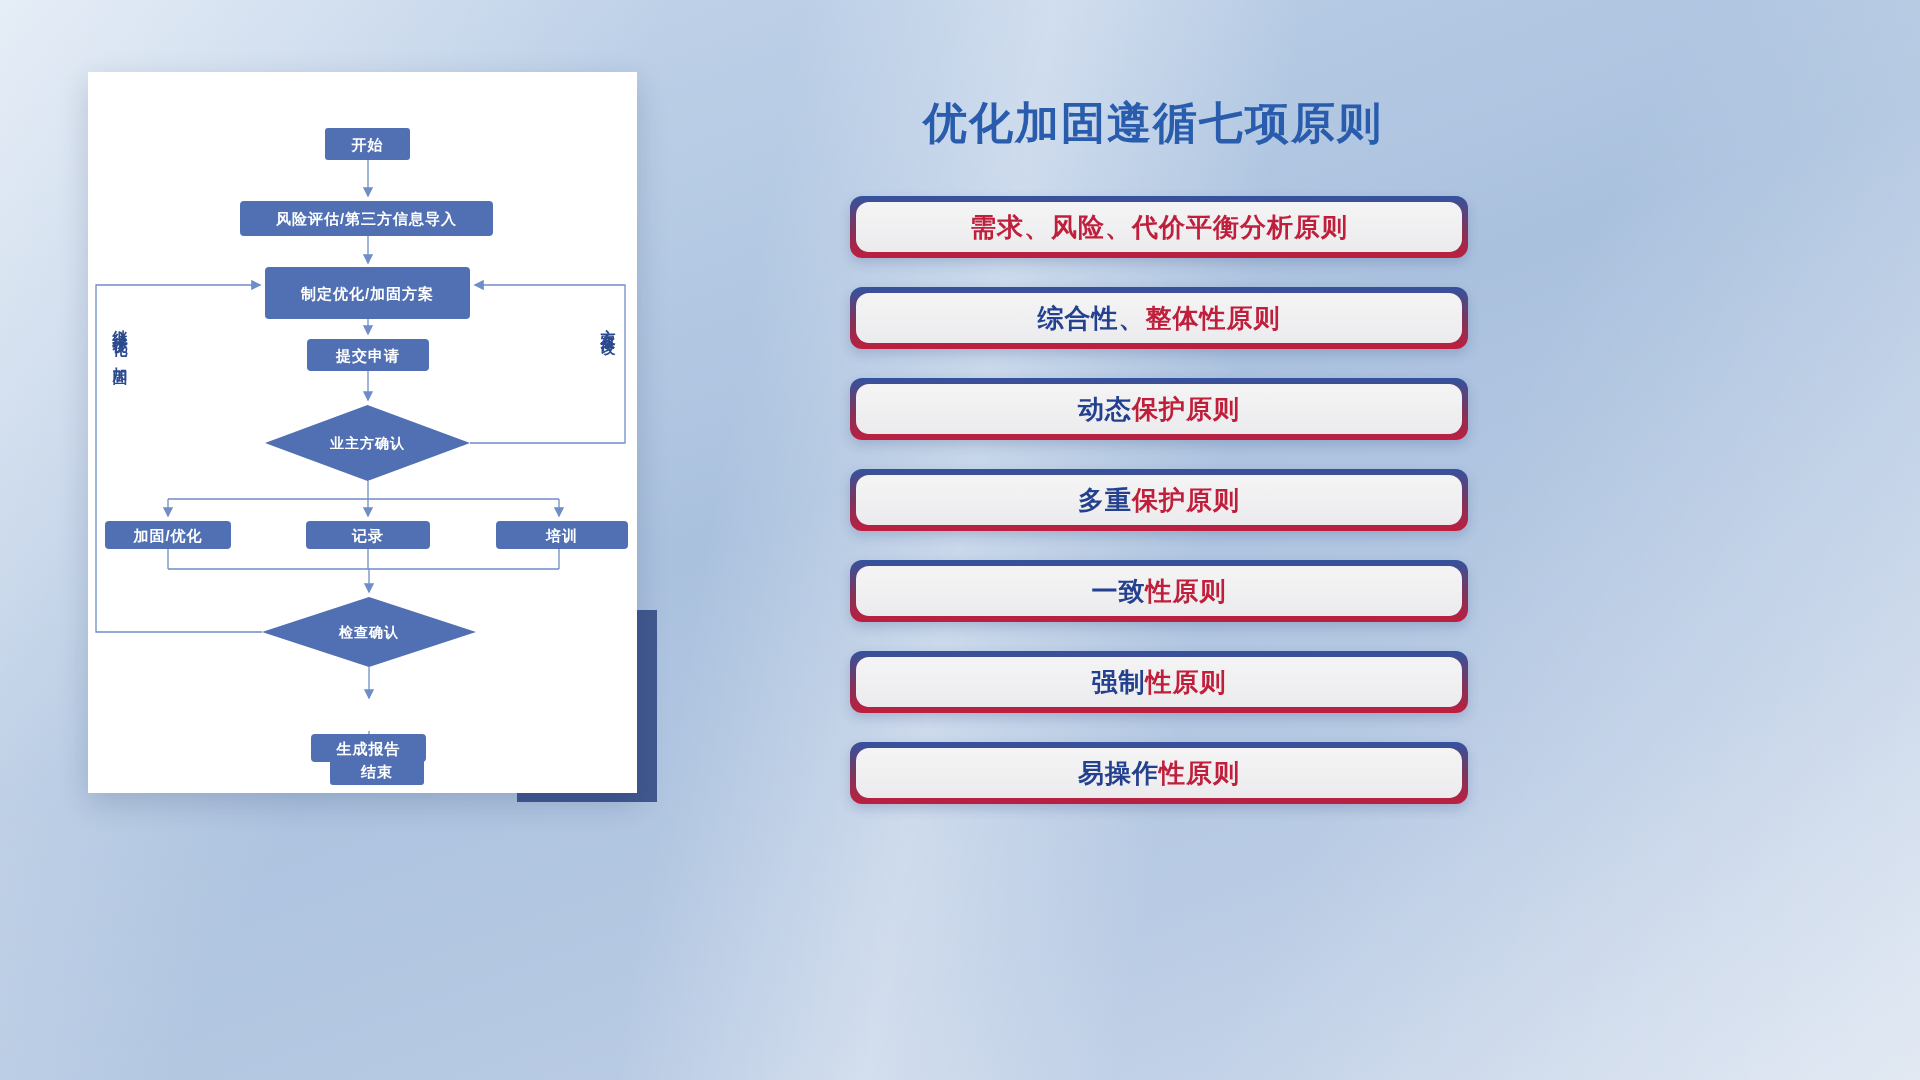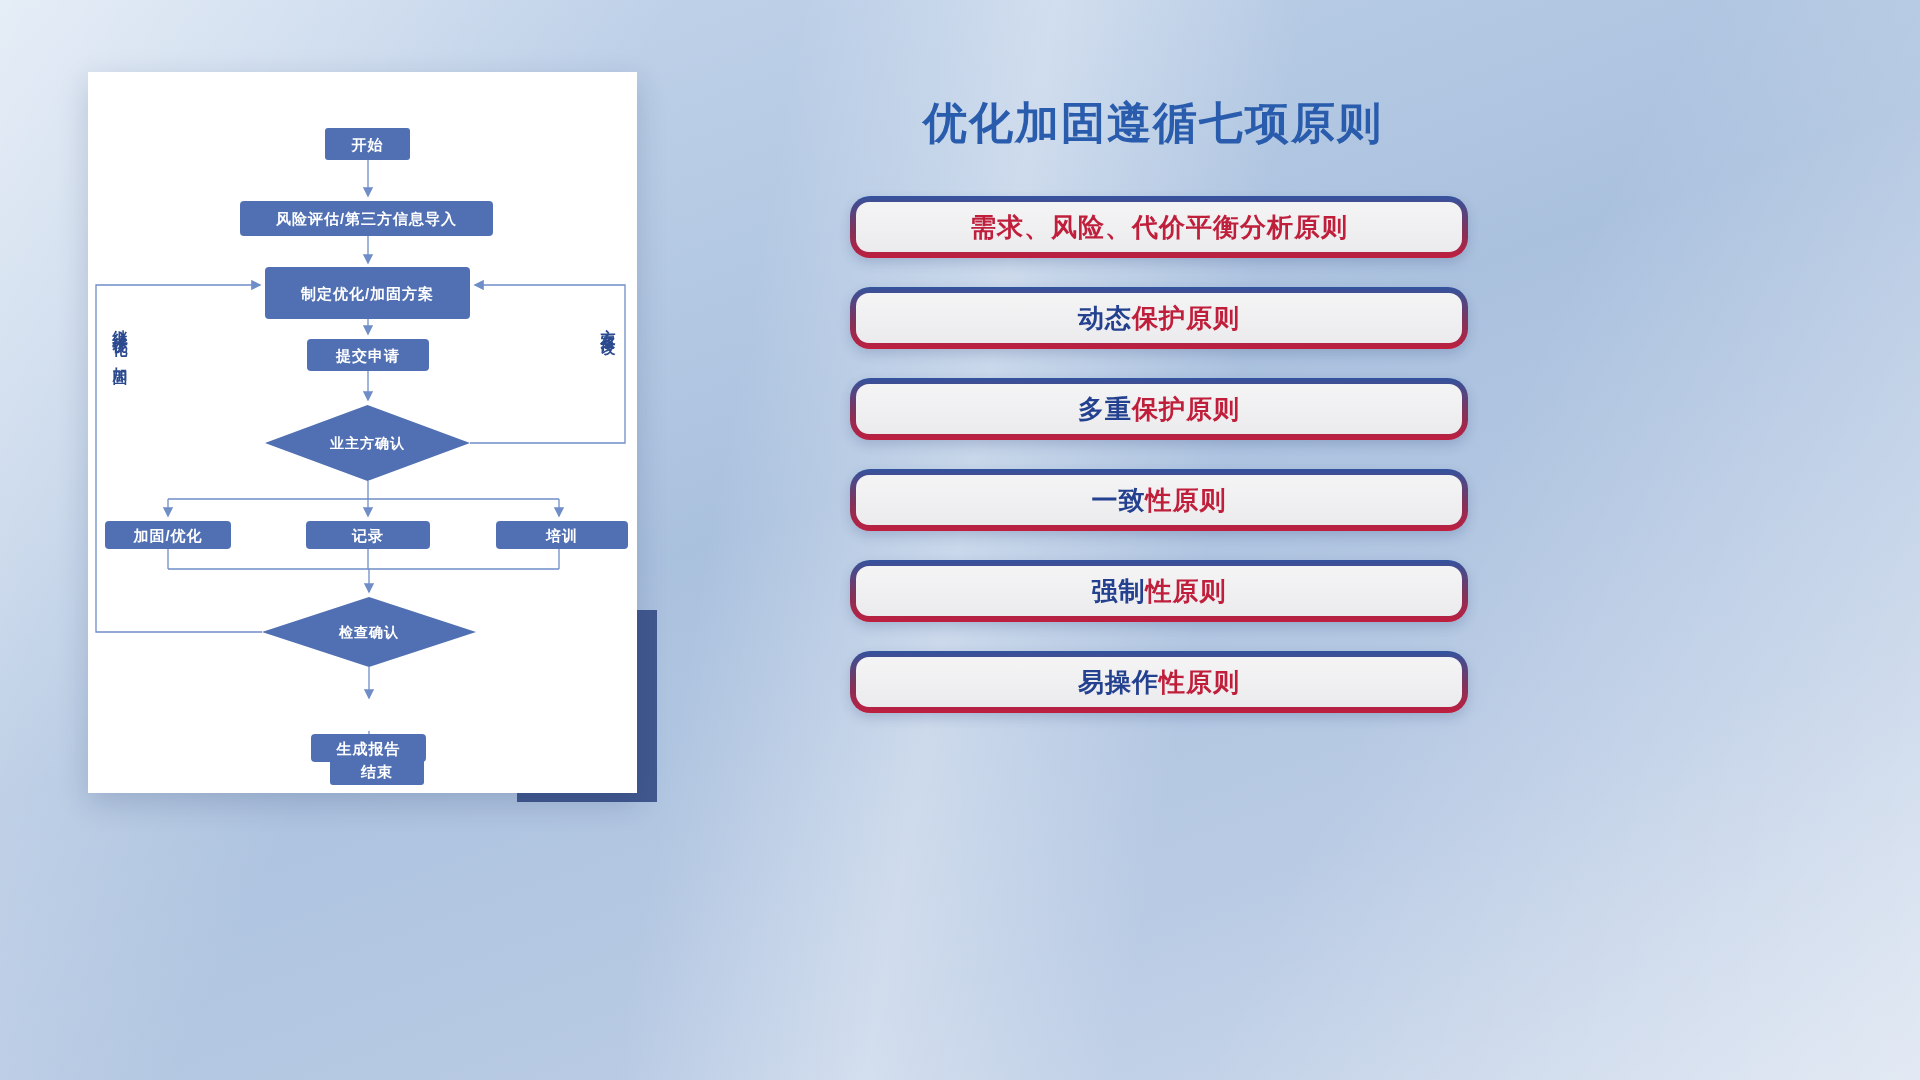--- a/index.html
+++ b/index.html
@@ -39,21 +39,21 @@
   }
 
   
   .title {
     position:absolute; left:838px; top:94px; width:630px;
     text-align:center; font-size:44px; font-weight:800; color:#2a5cad;
     letter-spacing:2px;
   }
   .panel { position:absolute; left:838px; top:196px; width:630px; }
   .principle {
-    height:62px; margin-bottom:29px; border-radius:20px; padding:6px;
+    height:62px; margin-bottom:29px; border-radius:12px; padding:6px;
     background:linear-gradient(180deg, #33539e 0%, #81335a 55%, #bf1e3e 100%);
     box-shadow:0 5px 12px rgba(40,60,120,.20);
     margin-left:12px;
   }
   .principle-inner {
     height:100%; border-radius:13px;
     background:linear-gradient(180deg, #f5f4f5 0%, #ebebed 100%);
     display:flex; align-items:center; justify-content:center;
     font-size:26px; font-weight:600; letter-spacing:1px;
   }
@@ -132,20 +132,26 @@
 
   <div class="panel">
 
     <div class="principle">
       <div class="principle-inner">
         <span class="t-blue"></span>
         <span class="t-red">需求、风险、代价平衡分析原则</span>
       </div>
     </div>
 
+    <div class="principle">
+      <div class="principle-inner">
+        <span class="t-blue">综合性、</span>
+        <span class="t-red">整体性原则</span>
+      </div>
+    </div>
 
     <div class="principle">
       <div class="principle-inner">
         <span class="t-blue">动态</span>
         <span class="t-red">保护原则</span>
       </div>
     </div>
 
     <div class="principle">
       <div class="principle-inner">

